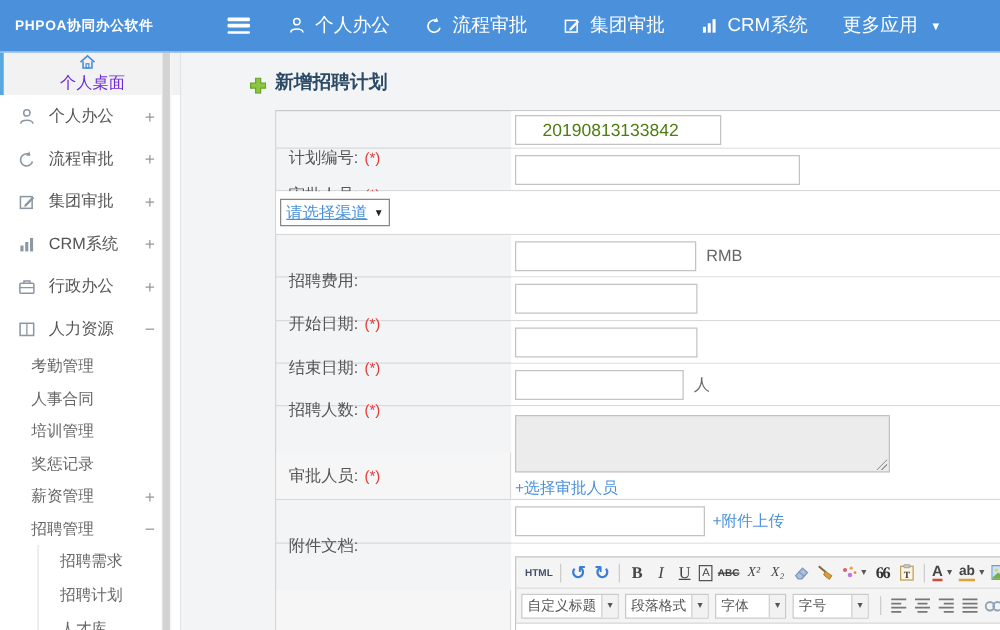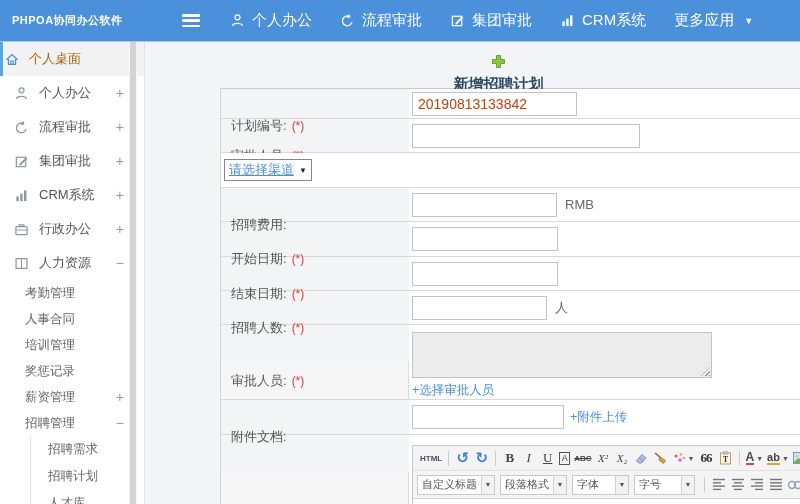--- a/index.html
+++ b/index.html
@@ -24,37 +24,37 @@
   .caret-sm { font-size:9px; margin-left:3px; }
   
   .sidebar {
     position:absolute; top:42px; left:0; bottom:0; width:145px;
     background:#fff; border-right:1px solid #e2e2e2;
   }
   .sb-scrollbar { position:absolute; top:0; right:7px; bottom:0; width:8px; background:#f6f6f6; }
   .sb-thumb { position:absolute; top:0; left:1px; width:6px; height:100%; background:#d3d3d3; }
   .sb-item { height:34px; display:flex; align-items:center; padding-left:14px; font-size:13px; color:#555; position:relative; cursor:pointer; }
   .sb-item .sb-ico { width:17px; margin-right:8px; color:#8a97a5; display:flex; }
-  .sb-item.active { background:#f2f2f2; border-left:3px solid #57a8e1; padding-left:1px; color:#a16207; }
+  .sb-item.active { background:#f2f2f2; border-left:3px solid #57a8e1; padding-left:1px; color:#6d28d9;flex-direction:column; }
   .sb-item.active .sb-ico { color:#4a90da; }
   .sb-exp { position:absolute; right:20px; color:#999; font-size:14px; }
   .sb-sub-item { height:26px; display:flex; align-items:center; padding-left:25px; font-size:12.5px; color:#666; position:relative; cursor:pointer; }
   .sb-sub2 { margin-left:30px; border-left:1px solid #e3e3e3; }
   .sb-sub2-item { height:27px; display:flex; align-items:center; padding-left:17px; font-size:12.5px; color:#666; cursor:pointer; }
   
   .main { position:absolute; top:42px; left:145px; right:0; bottom:0; background:#f3f4f5; overflow:hidden; }
-  .page-title-row { display:flex; align-items:center; gap:7px; margin:13px 3px 13px 55px; height:20px;flex-direction:column; }
+  .page-title-row { display:flex; align-items:flex-end; gap:7px; margin:13px 3px 13px 55px; height:20px; }
   .page-title { margin:0; font-size:15px; font-weight:bold; color:#2c4a66; }
   .form-table { margin-left:75px; width:760px; border-top:1px solid #c9c9c9; border-left:1px solid #d5d5d5; }
   .frow { display:flex; border-bottom:1px solid #d9d9d9; }
   .fl { width:188px; flex-shrink:0; background:#f6f6f7; border-right:1px solid #dcdcdc;
         display:flex; align-items:center; padding-left:10px; font-size:13px; color:#555;margin-top:37px; }
   .req { color:#e4393c; margin-left:5px; font-size:12px; }
   .fv { flex:1; background:#fff; display:flex; align-items:center; padding-left:3px; position:relative; }
-  .inp { height:24px; border:1px solid #c3c3c3; background:#fff; padding:0 5px; font-size:13px; color:#c2410c; font-family:inherit; }
+  .inp { height:24px; border:1px solid #c3c3c3; background:#fff; padding:0 21px; font-size:13px; color:#4d7c0f; font-family:inherit; }
   .suffix { margin-left:8px; color:#666; font-size:13px; }
   .select-box { display:inline-flex; align-items:center; height:22px; border:1px solid #878787; background:#fff; padding:0 4px; cursor:pointer; }
   .sel-text { color:#4a90da; text-decoration:underline; font-size:13px; }
   .sel-arrow { font-size:8px; color:#222; margin-left:5px; }
   .col-cell { flex-direction:column; align-items:flex-start; justify-content:flex-start; padding:7px 0 0 3px; }
   .ta { width:300px; height:53px; background:#ececec; border:1px solid #c3c3c3; position:relative; }
   .ta-handle { position:absolute; right:1px; bottom:1px; width:9px; height:9px;
                background:repeating-linear-gradient(135deg,#999 0 1px,transparent 1px 3px);
                clip-path:polygon(100% 0,100% 100%,0 100%); }
   .blue-link { color:#4a90da; font-size:12.5px; text-decoration:none; cursor:pointer; }

